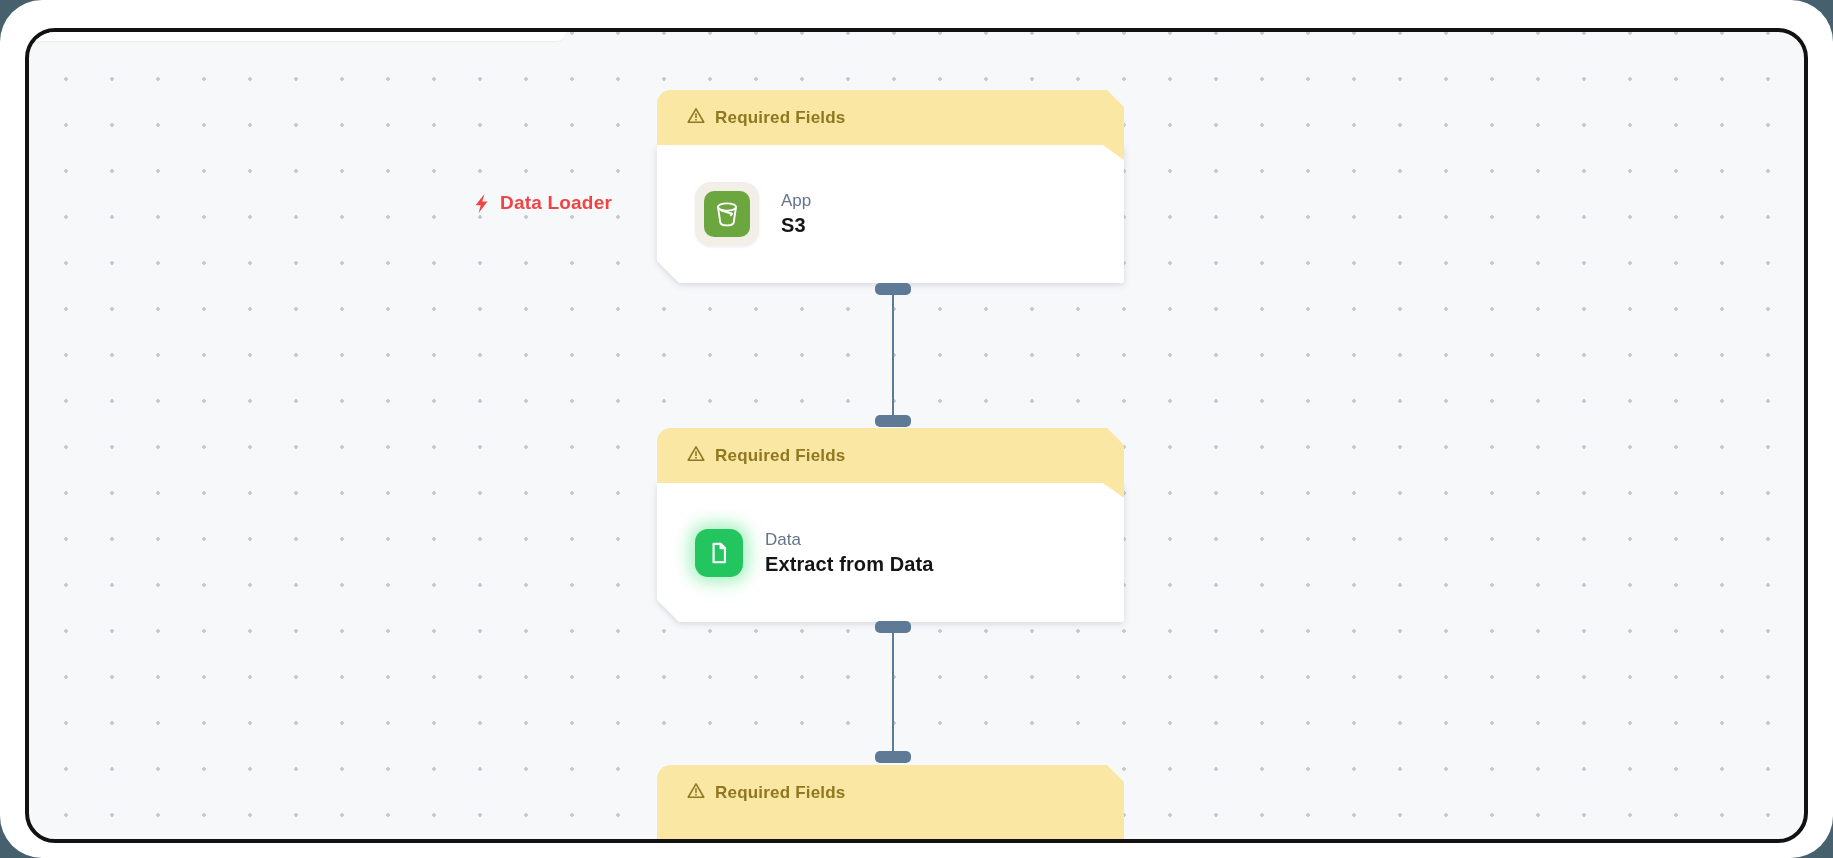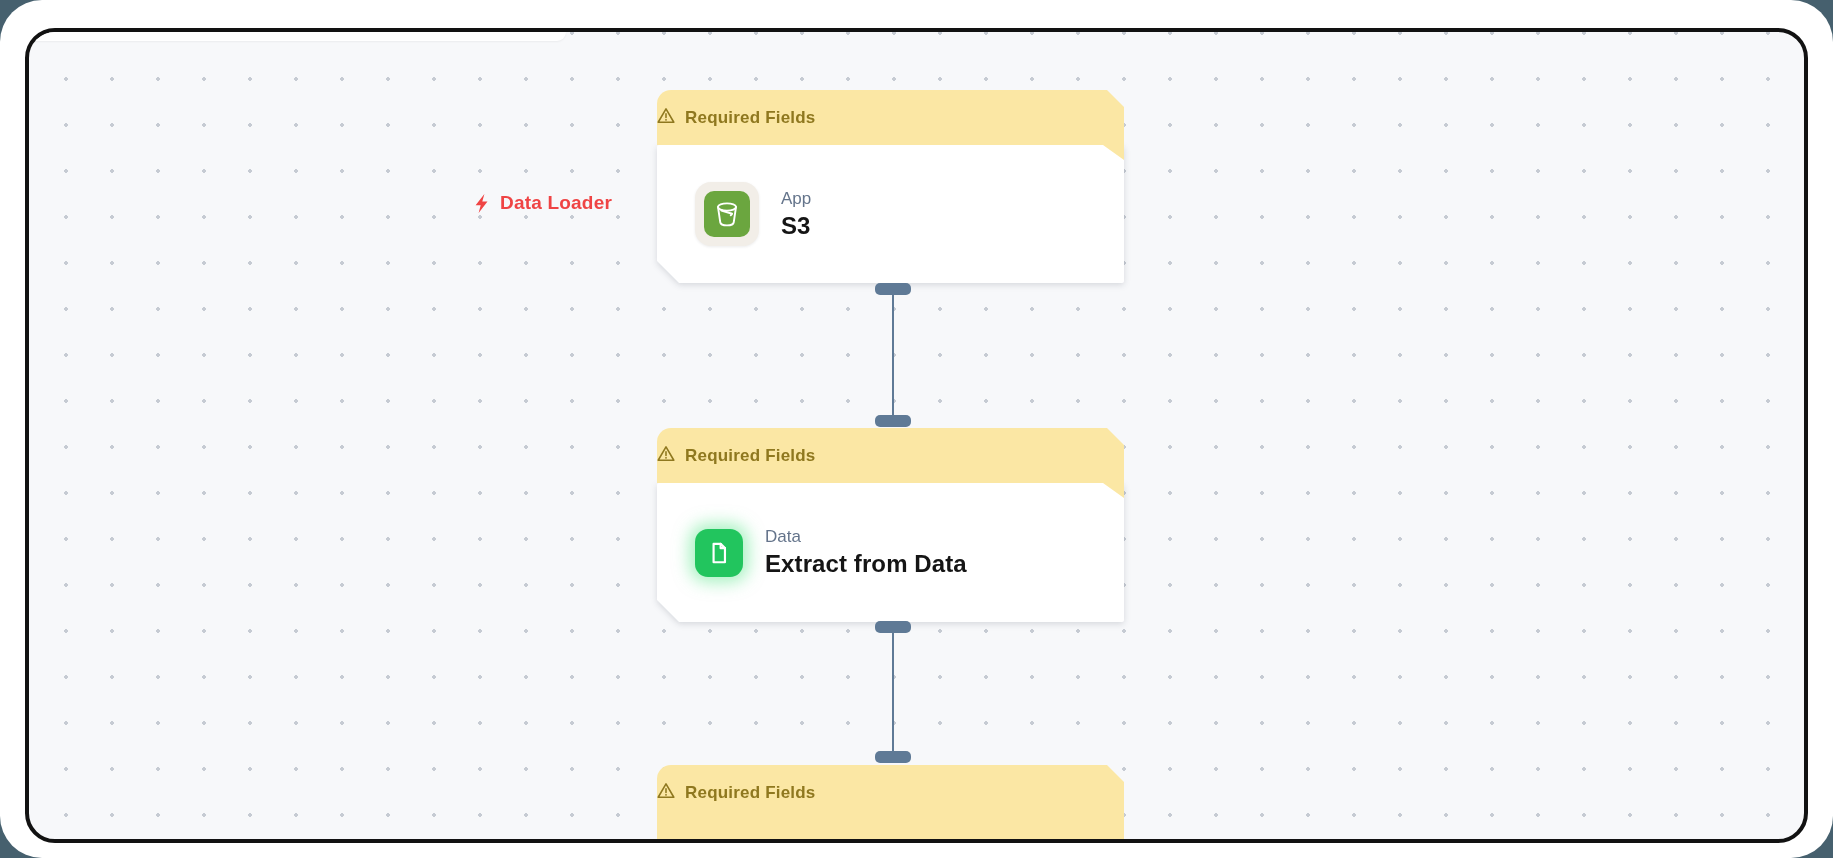--- a/index.html
+++ b/index.html
@@ -34,21 +34,21 @@
   .banner{
     position:absolute;left:0;width:467px;height:70px;background:#fbe7a4;
     border-radius:14px 0 0 0;
     clip-path:polygon(0 0, calc(100% - 17px) 0, 100% 17px, 100% 100%, calc(100% - 21px) calc(100% - 15px), 0 calc(100% - 15px));
     z-index:1;
   }
   .banner-clipped{
     clip-path:polygon(0 0, calc(100% - 17px) 0, 100% 17px, 100% 100%, 0 100%);
   }
   .banner-inner{
-    height:55px;display:flex;align-items:center;gap:10px;
+    height:55px;display:flex;align-items:center;gap:10px;padding-left:30px;
     color:#8f781f;font-size:17px;font-weight:700;letter-spacing:.2px;
   }
   .card{
     position:absolute;left:0;width:467px;background:#ffffff;border-radius:2px;
     clip-path:polygon(0 0, 100% 0, 100% 100%, 22px 100%, 0 calc(100% - 22px));
     display:flex;align-items:center;gap:22px;padding-left:38px;box-sizing:border-box;
     z-index:2;
   }
   .node-shadow{filter:drop-shadow(0 2px 3px rgba(16,24,40,.14));}
   .icon-plate{
@@ -60,21 +60,21 @@
     width:46px;height:46px;border-radius:10px;display:flex;align-items:center;justify-content:center;
   }
   .icon-s3{background:#6ba63f;}
   .icon-extract{
     width:48px;height:48px;border-radius:13px;background:#22c55e;
     display:flex;align-items:center;justify-content:center;flex:0 0 auto;
     box-shadow:0 0 16px 6px rgba(104,232,148,.55);
   }
   .texts{display:flex;flex-direction:column;gap:6px;}
   .category{font-size:17px;color:#64748b;line-height:1;}
-  .title{font-size:24px;color:#151515;font-weight:700;line-height:1.05;letter-spacing:.1px;}
+  .title{font-size:20px;color:#151515;font-weight:700;line-height:1.05;letter-spacing:.1px;}
   
   .edge-line{position:absolute;left:863px;width:2px;background:#5f7a96;z-index:0;}
   .handle{
     position:absolute;left:846px;width:36px;height:12px;border-radius:5px;
     background:#5f7a96;z-index:3;
   }
 </style>
 </head>
 <body>
 

